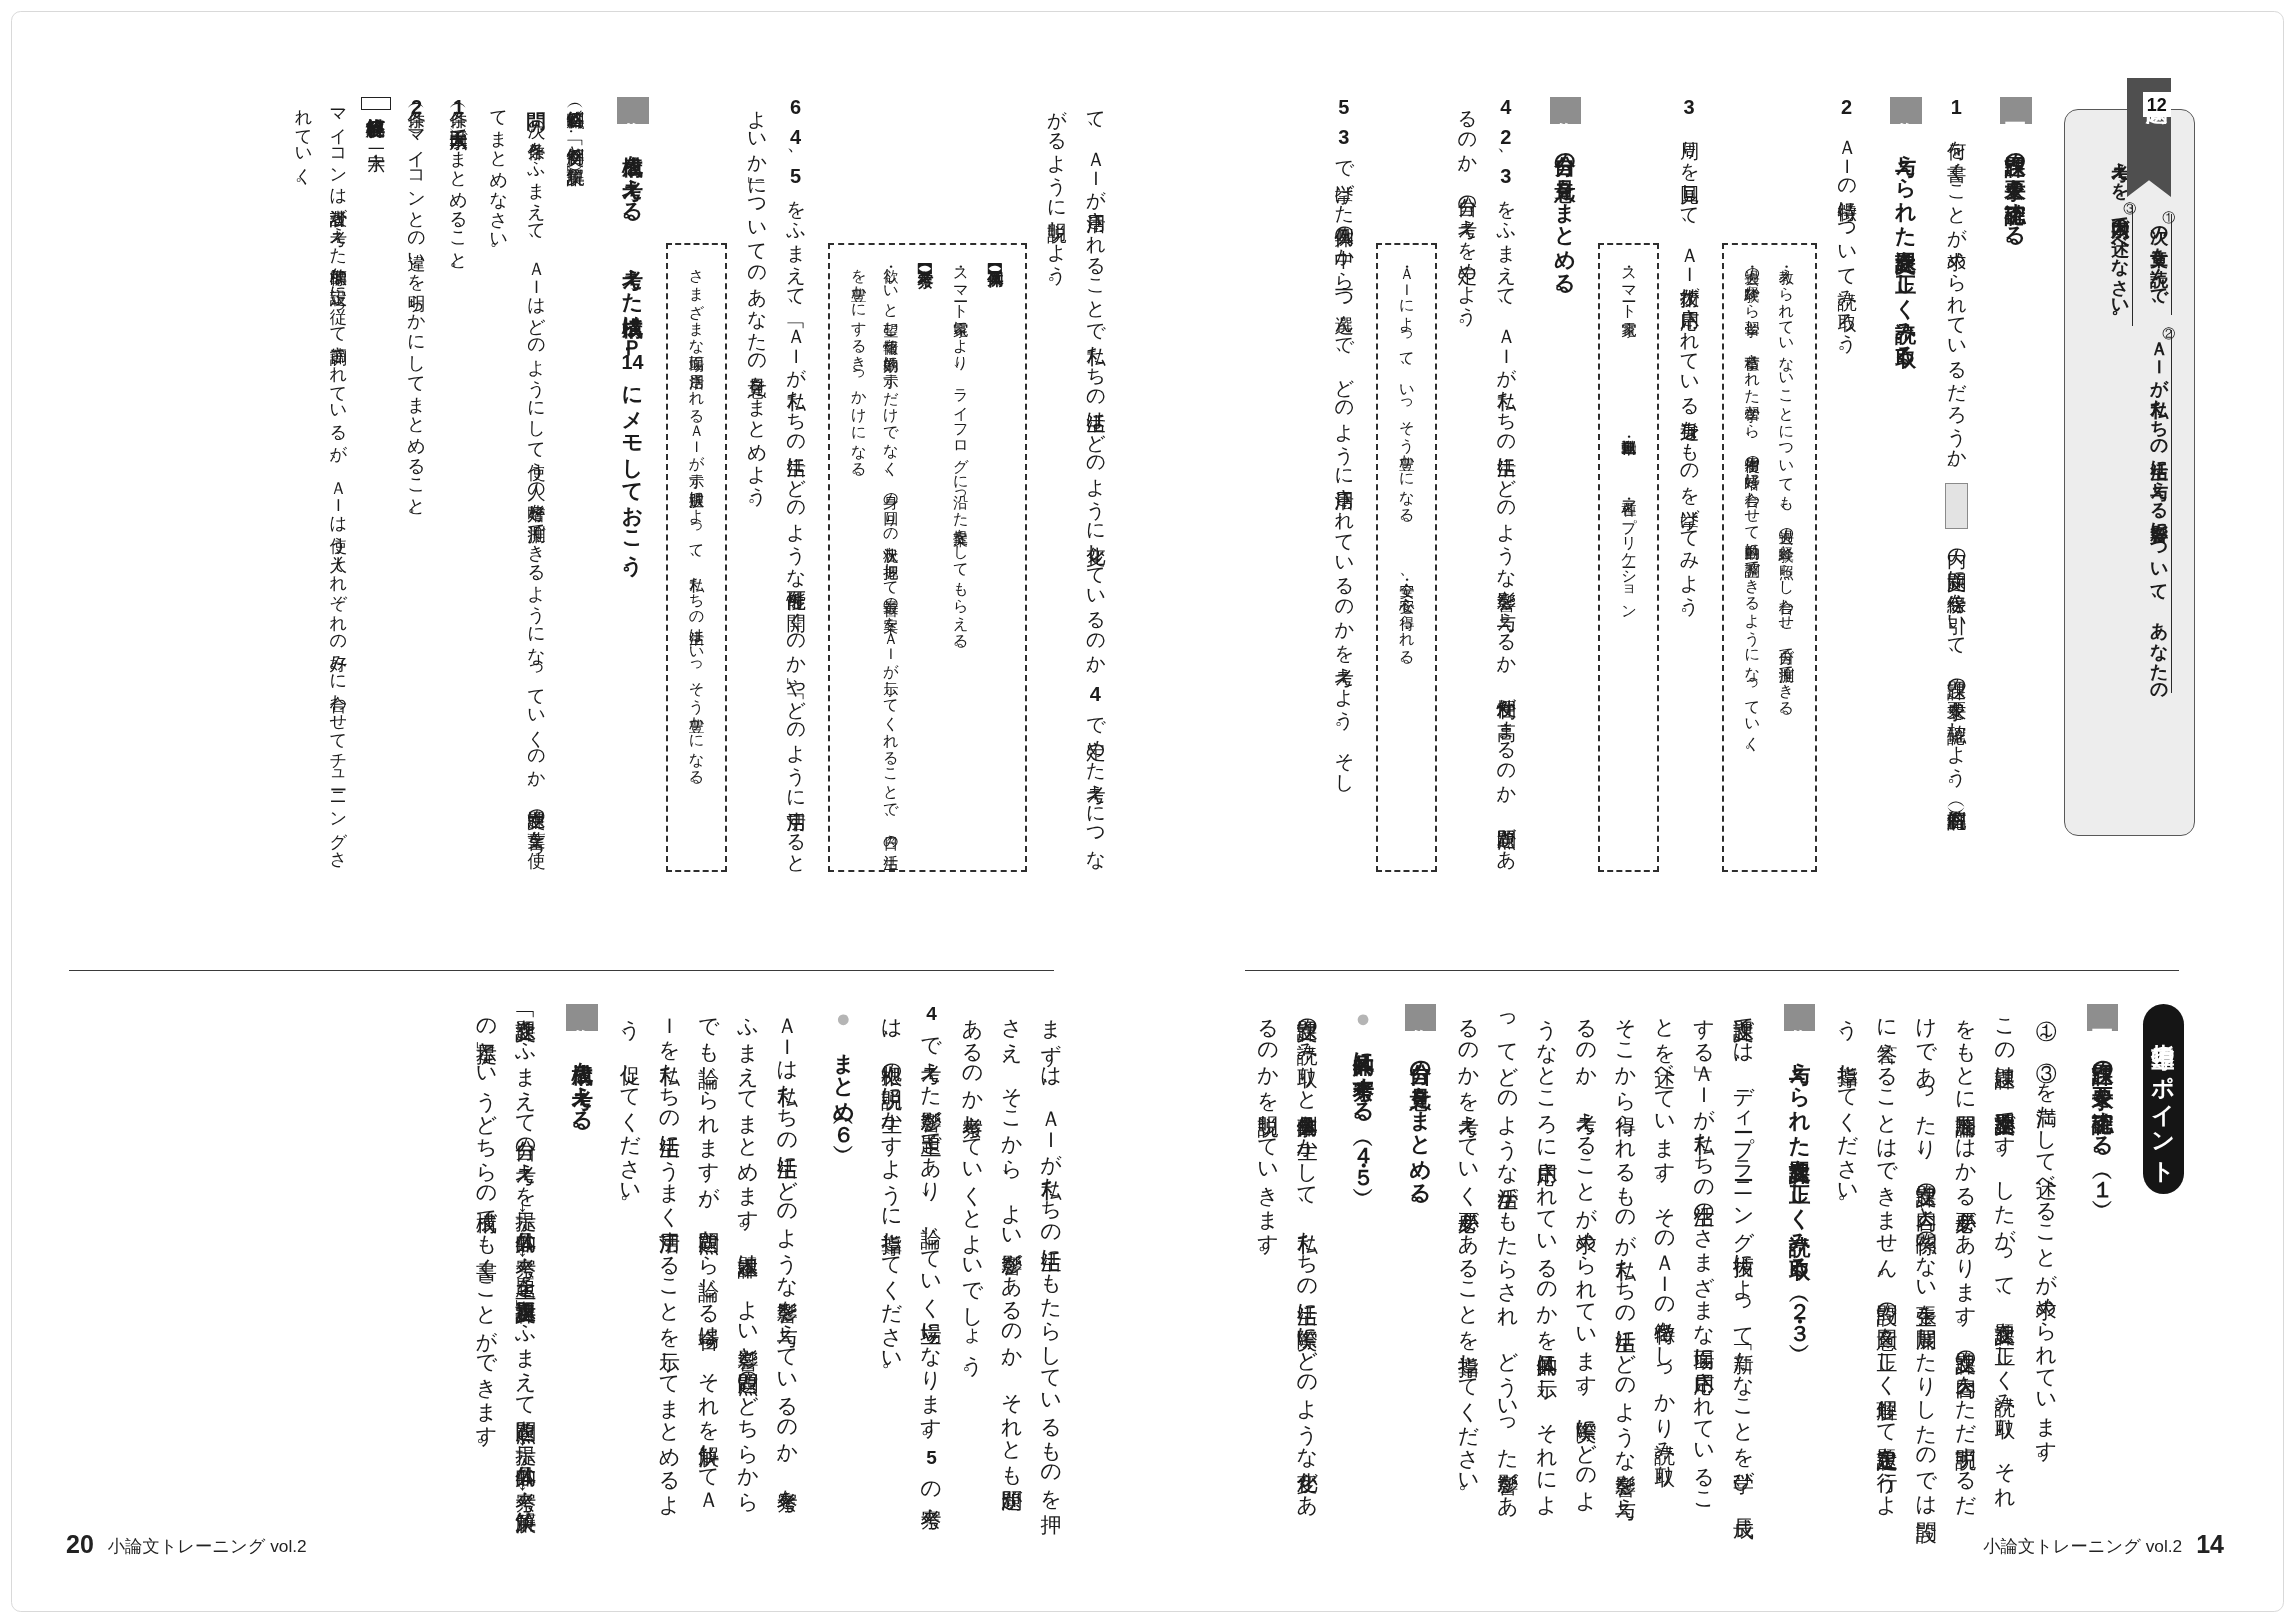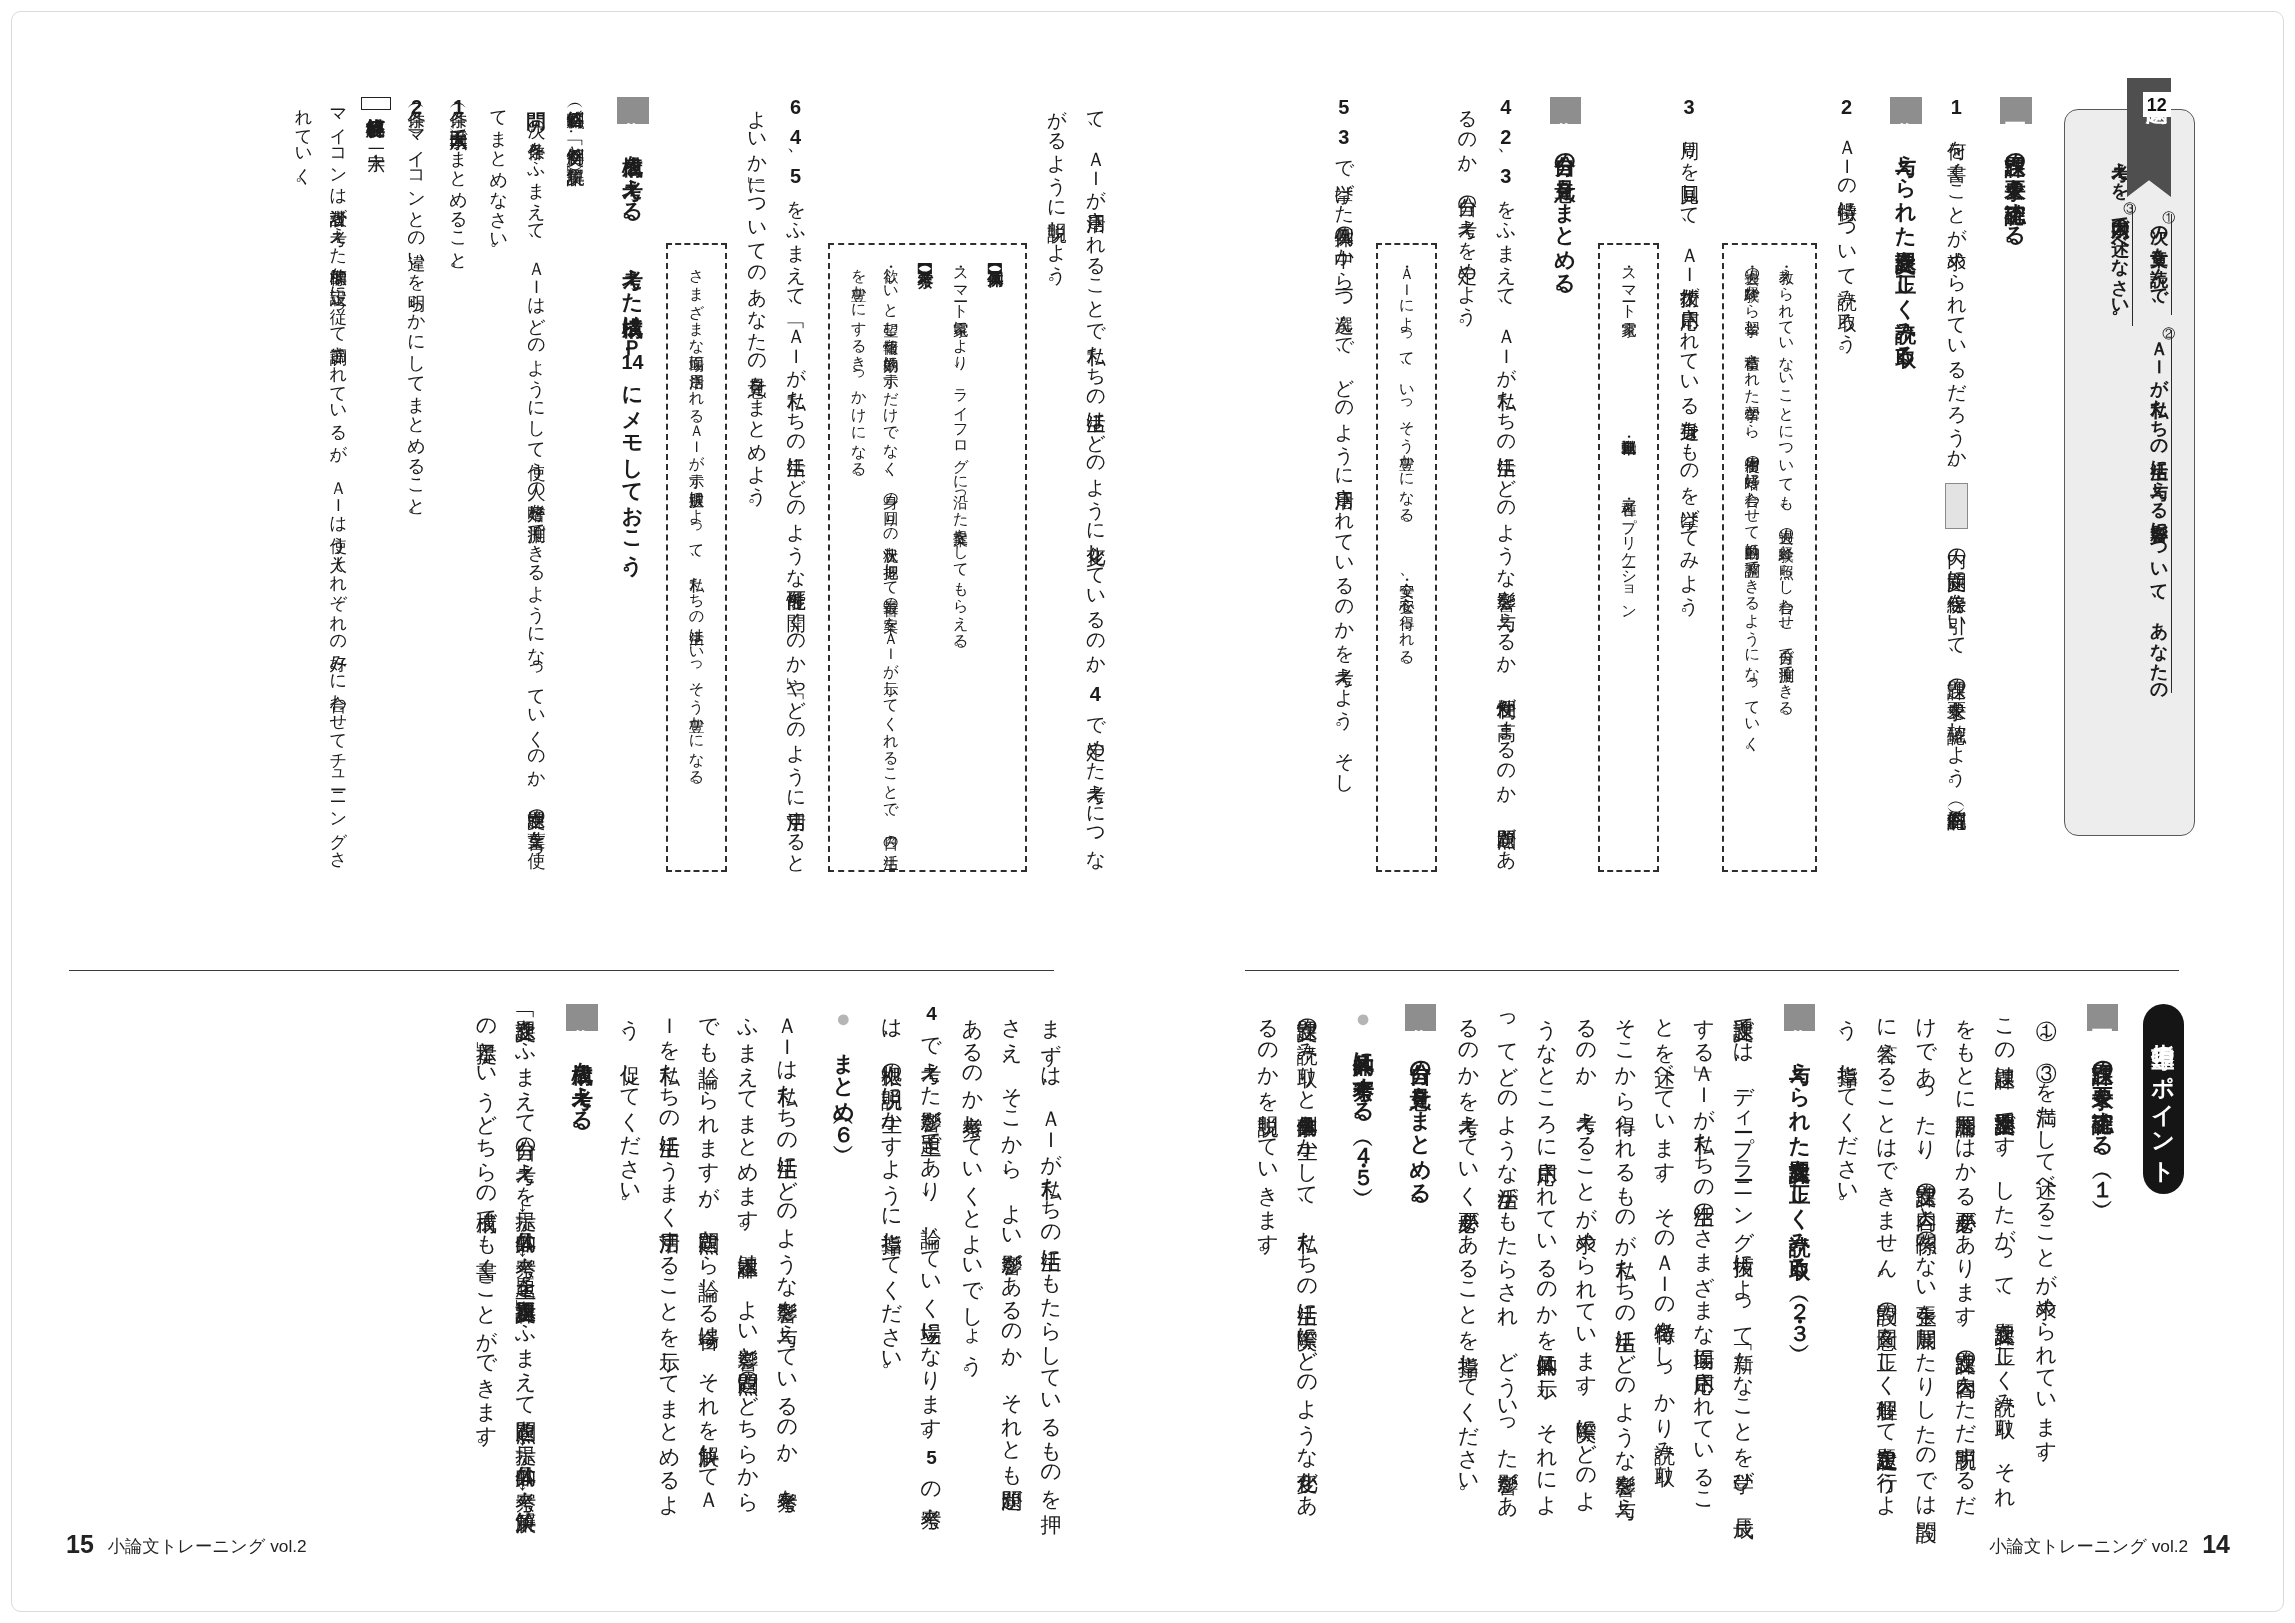--- a/index.html
+++ b/index.html
@@ -62,21 +62,21 @@
   .bot-sec p{height:514px;margin:0 2.1px;}
   .bot-head{font-family:"Liberation Sans",sans-serif;font-weight:700;font-size:21.5px;margin:0 8.3px 0 16.7px !important;height:514px;}
   .badge-col{height:auto !important;margin:0 5.6px 0 21px !important;}
   .point-badge{background:#151515;color:#ffffff;border-radius:693px;padding:21px 7.6px;font-family:"Liberation Sans",sans-serif;font-weight:700;font-size:23px;line-height:1;letter-spacing:2.1px;}
   .dot{color:#b5b5b5;font-size:25px;margin-bottom:5.6px;line-height:1;}
   .gn{text-combine-upright:all;font-family:"Liberation Sans",sans-serif;font-weight:700;font-size:19px;}
 
   
   .footer{position:absolute;top:1530px;font-family:"Liberation Sans",sans-serif;font-size:17.3px;color:#222222;}
   #footer-15{left:66px;}
-  #footer-14{right:66px;text-align:right;}
+  #footer-14{right:72px;text-align:right;}
   .pgnum{font-weight:700;font-size:25px;vertical-align:-1.4px;}
   #footer-15 .title{margin-left:14px;}
   #footer-14 .title{margin-right:14px;}
 </style>
 </head>
 <body>
 
 <div class="spread-border"></div>
 
 <div class="page" id="page-15">
@@ -117,21 +117,21 @@
   <div class="bot-sec vert" id="p15-bot">
     <p>まずは、ＡＩが私たちの生活にもたらしているものを押さえ、そこから、よい影響があるのか、それとも問題があるのか考察していくとよいでしょう。</p>
     <p><span class="gn">4</span><span>で考えた影響が主題であり、論じていく立場になります。</span><span class="gn">5</span><span>の考察は、根拠の説明に生かすように指導してください。</span></p>
     <p class="bot-head"><span class="dot">●</span><span>まとめ（６）</span></p>
     <p>ＡＩは私たちの生活にどのような影響を与えているのか、考察をふまえてまとめます。本課題は、よい影響と問題点のどちらからでも論じられますが、問題点から論じる場合は、それを解決してＡＩを私たちの生活にうまく活用することを示してまとめるよう、促してください。</p>
     <p class="bot-head"><span class="chip">作業四</span><span>構成を考える。</span></p>
     <p>「課題文をふまえて自分の考えを提示→具体的な考察→主題を再提示」「課題文をふまえて問題点を提示→具体的な考察→解決策の提示」というどちらの構成でも書くことができます。</p>
   </div>
 
   <div class="footer" id="footer-15">
-    <span class="pgnum">15</span><span class="title">小論文トレーニング vol.2</span>
+    <span class="pgnum">20</span><span class="title">小論文トレーニング vol.2</span>
   </div>
 </div>
 
 <div class="page" id="page-14">
 
   <div class="mondai-box">
     <div class="mondai-inner vert">
       <p class="mondai-l1"><span class="circ">①</span><span class="ul">次の文章を読んで、</span><span class="circ">②</span><span class="ul">ＡＩが私たちの生活に与える影響について、あなたの</span></p>
       <p class="mondai-l2"><span class="ul">考えを</span><span class="circ">③</span><span class="ul">六〇〇字以内で述べなさい。</span></p>
     </div>

